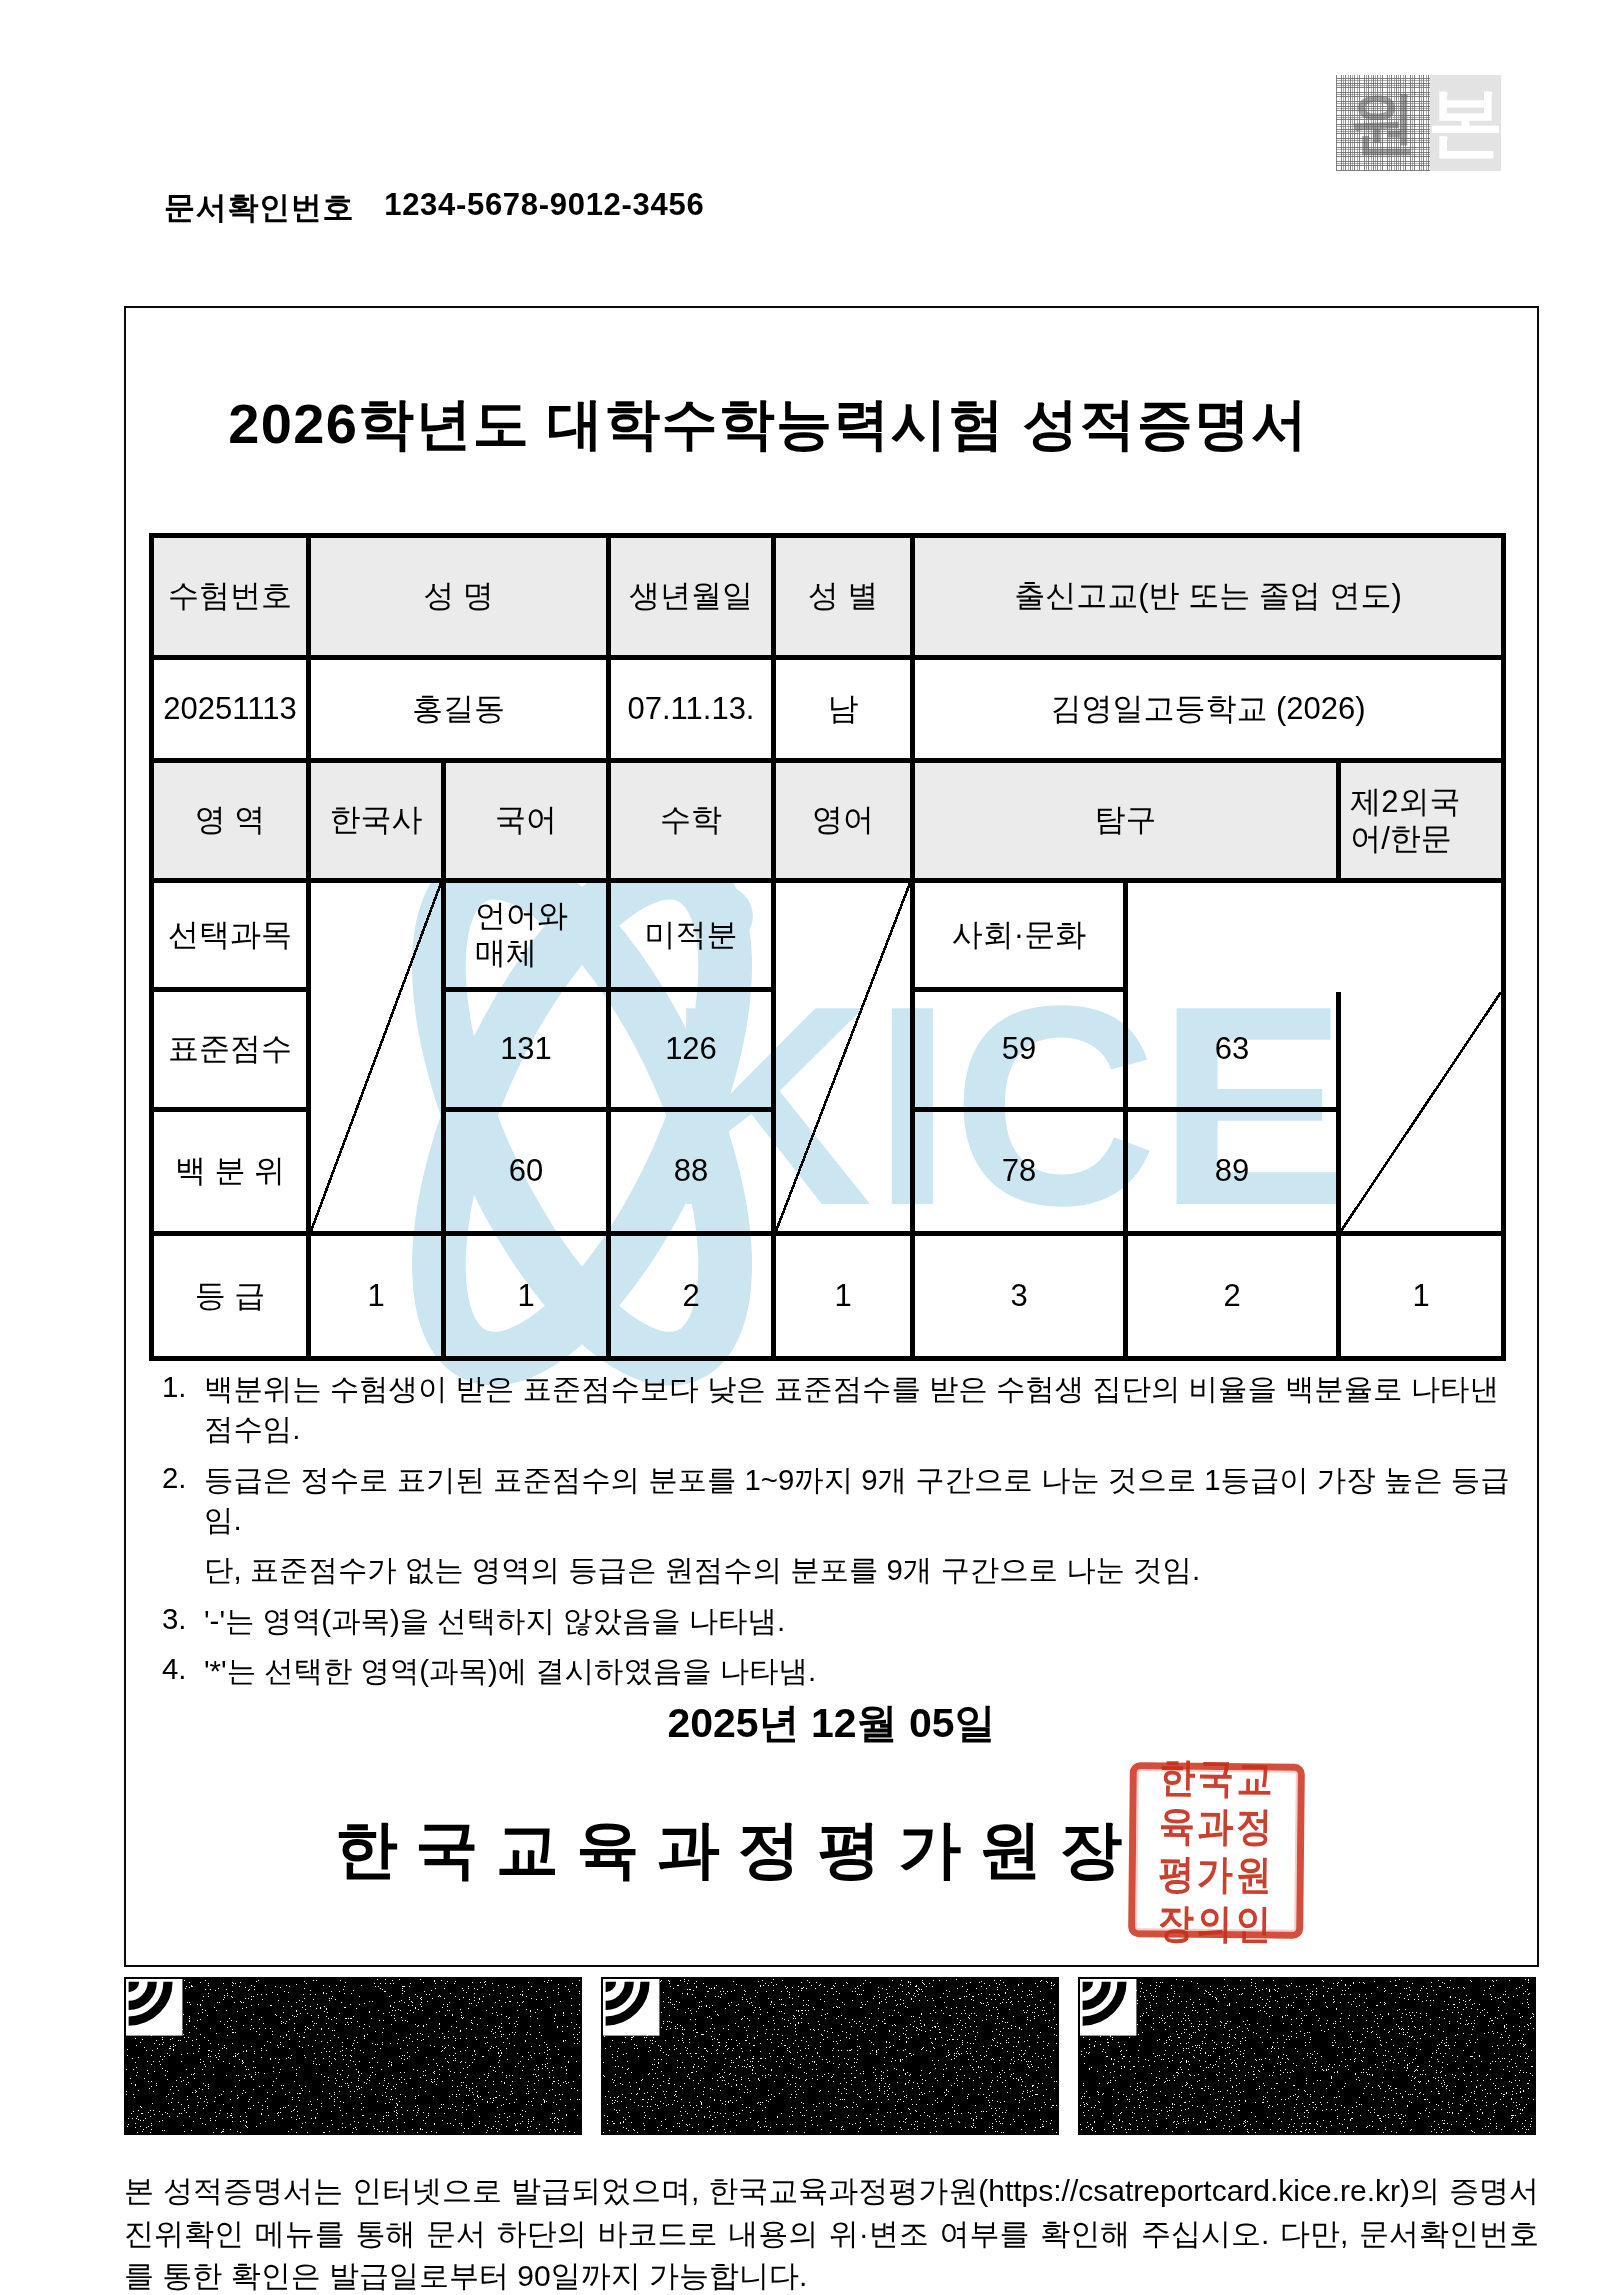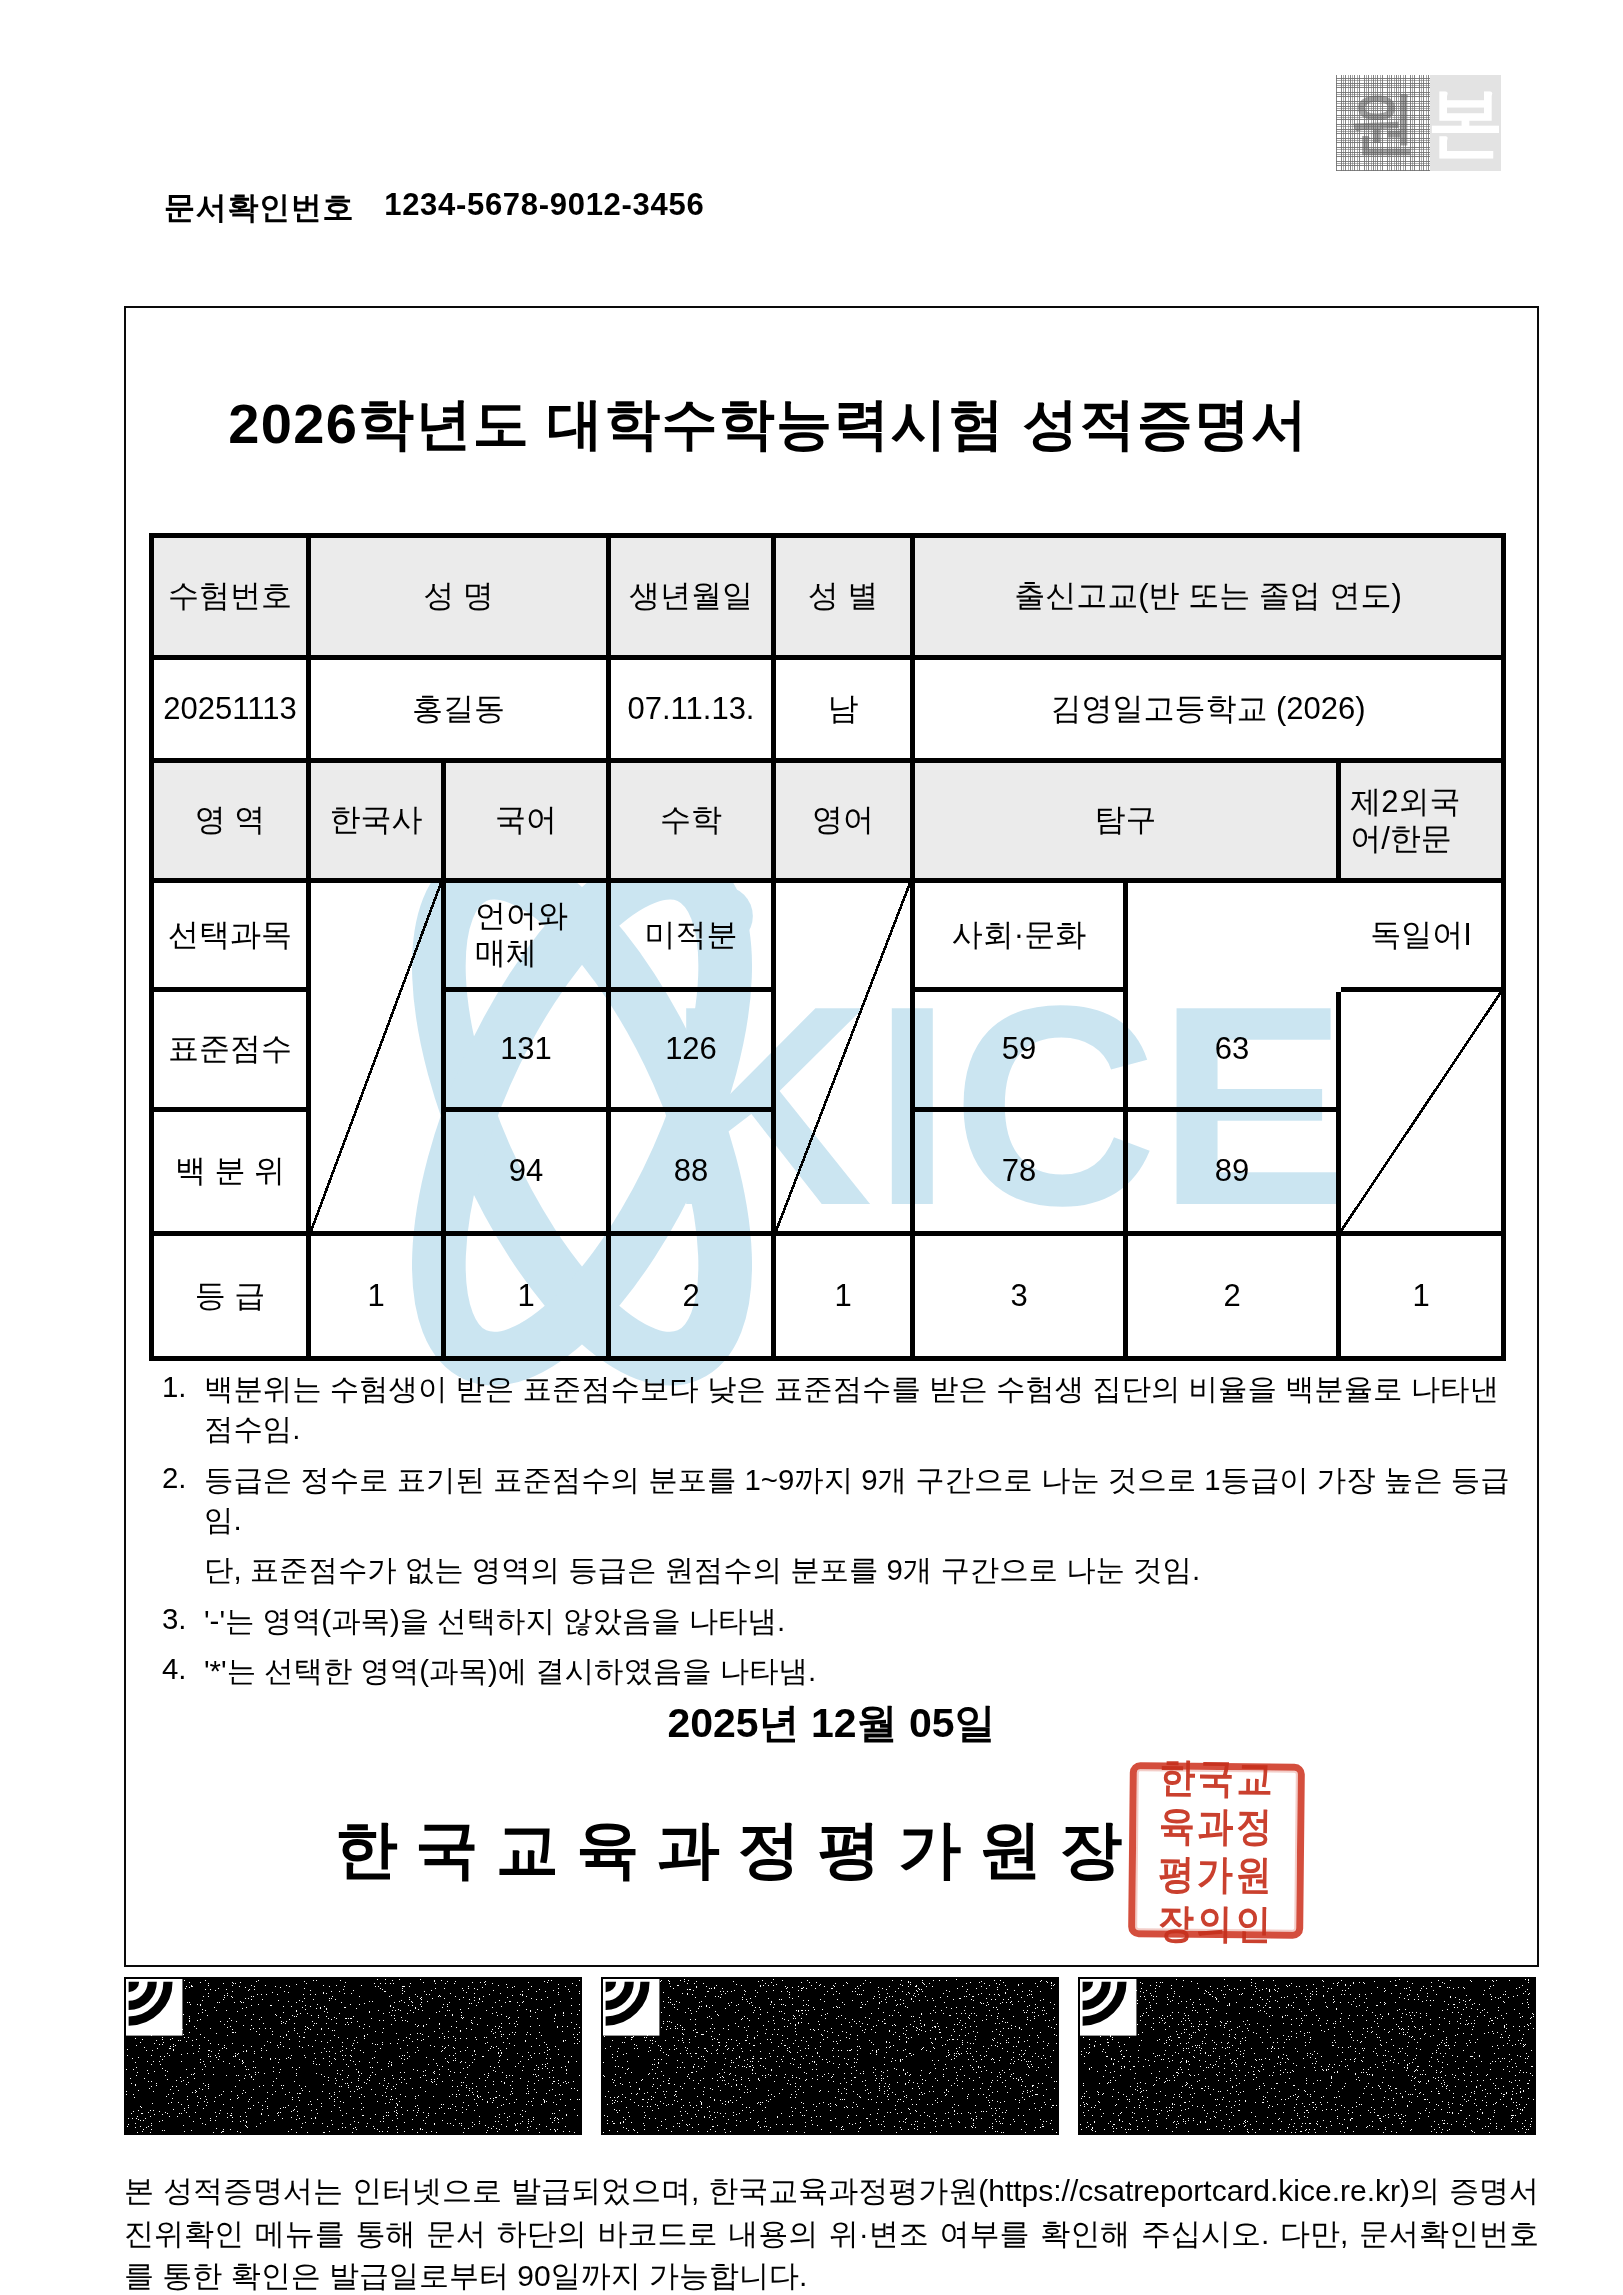--- a/index.html
+++ b/index.html
@@ -133,31 +133,30 @@
   <div class="cell hd" style="grid-column:5/6;grid-row:3">영어</div>
   <div class="cell hd" style="grid-column:6/8;grid-row:3">탐구</div>
   <div class="cell hd nr brk" style="grid-column:8/9;grid-row:3">제2외국어/한문</div>
 
   <div class="cell" style="grid-column:1/2;grid-row:4">선택과목</div>
   <div class="cell diag" style="grid-column:2/3;grid-row:4/7"></div>
   <div class="cell wrap2" style="grid-column:3/4;grid-row:4">언어와 매체</div>
   <div class="cell" style="grid-column:4/5;grid-row:4">미적분</div>
   <div class="cell diag" style="grid-column:5/6;grid-row:4/7"></div>
   <div class="cell" style="grid-column:6/7;grid-row:4">사회·문화</div>
-  <div class="cell nr" style="grid-column:8/9;grid-row:4">독일어I</div>
 
   <div class="cell" style="grid-column:1/2;grid-row:5">표준점수</div>
   <div class="cell" style="grid-column:3/4;grid-row:5">131</div>
   <div class="cell" style="grid-column:4/5;grid-row:5">126</div>
   <div class="cell" style="grid-column:6/7;grid-row:5">59</div>
   <div class="cell" style="grid-column:7/8;grid-row:5">63</div>
   <div class="cell diag nr" style="grid-column:8/9;grid-row:5/7"></div>
 
   <div class="cell" style="grid-column:1/2;grid-row:6">백 분 위</div>
-  <div class="cell" style="grid-column:3/4;grid-row:6">94</div>
+  <div class="cell" style="grid-column:3/4;grid-row:6">60</div>
   <div class="cell" style="grid-column:4/5;grid-row:6">88</div>
   <div class="cell" style="grid-column:6/7;grid-row:6">78</div>
   <div class="cell" style="grid-column:7/8;grid-row:6">89</div>
 
   <div class="cell nb" style="grid-column:1/2;grid-row:7">등   급</div>
   <div class="cell nb" style="grid-column:2/3;grid-row:7">1</div>
   <div class="cell nb" style="grid-column:3/4;grid-row:7">1</div>
   <div class="cell nb" style="grid-column:4/5;grid-row:7">2</div>
   <div class="cell nb" style="grid-column:5/6;grid-row:7">1</div>
   <div class="cell nb" style="grid-column:6/7;grid-row:7">3</div>

